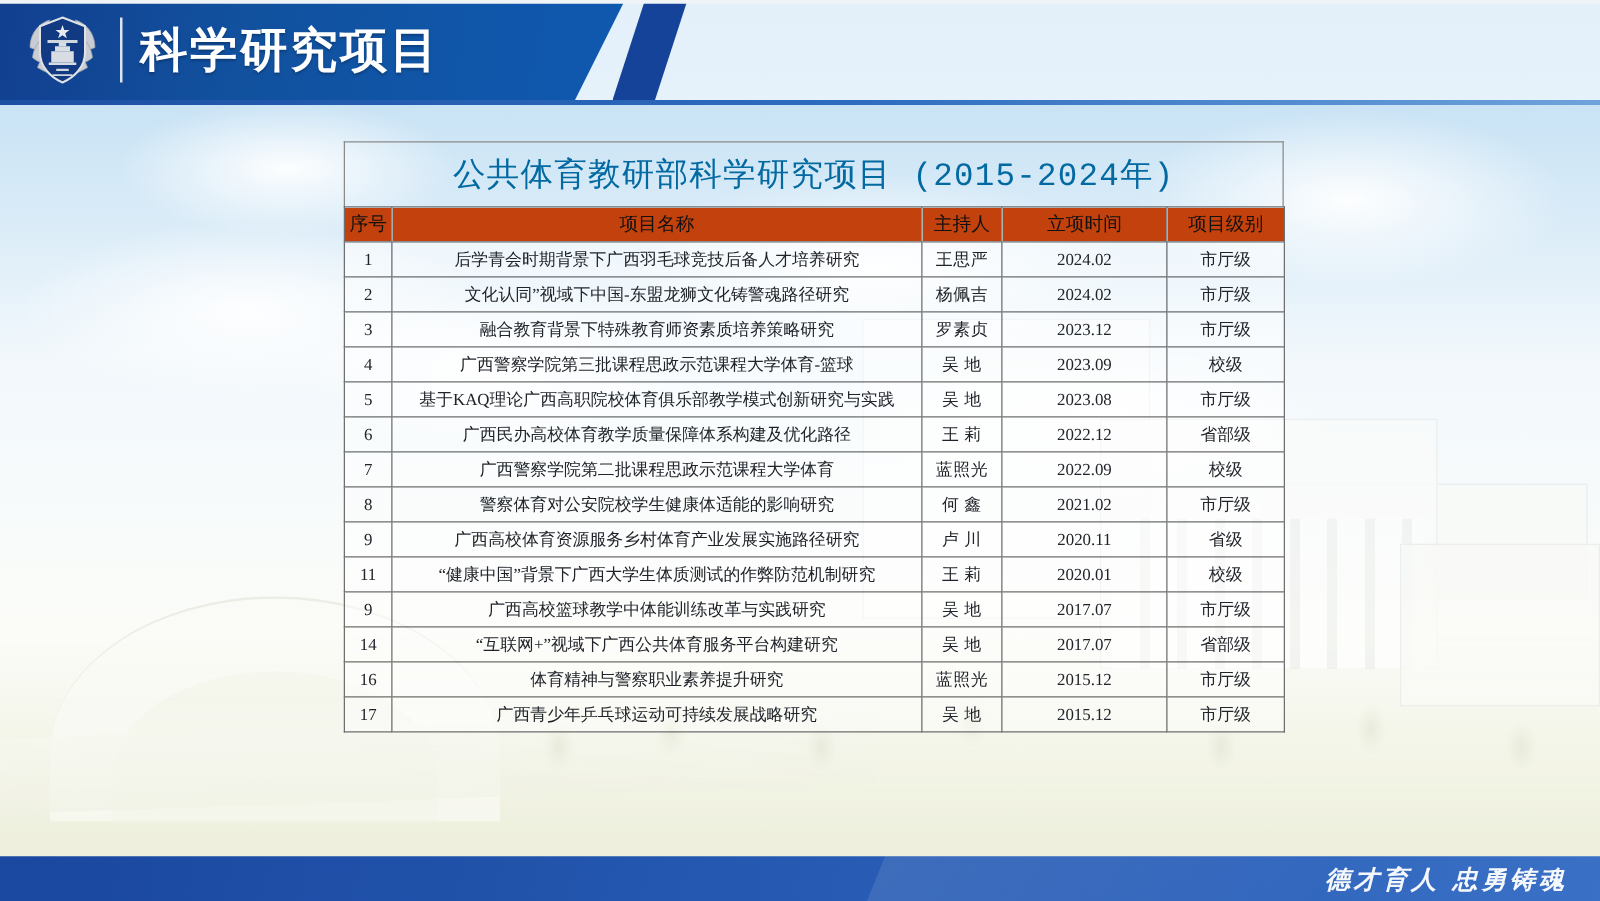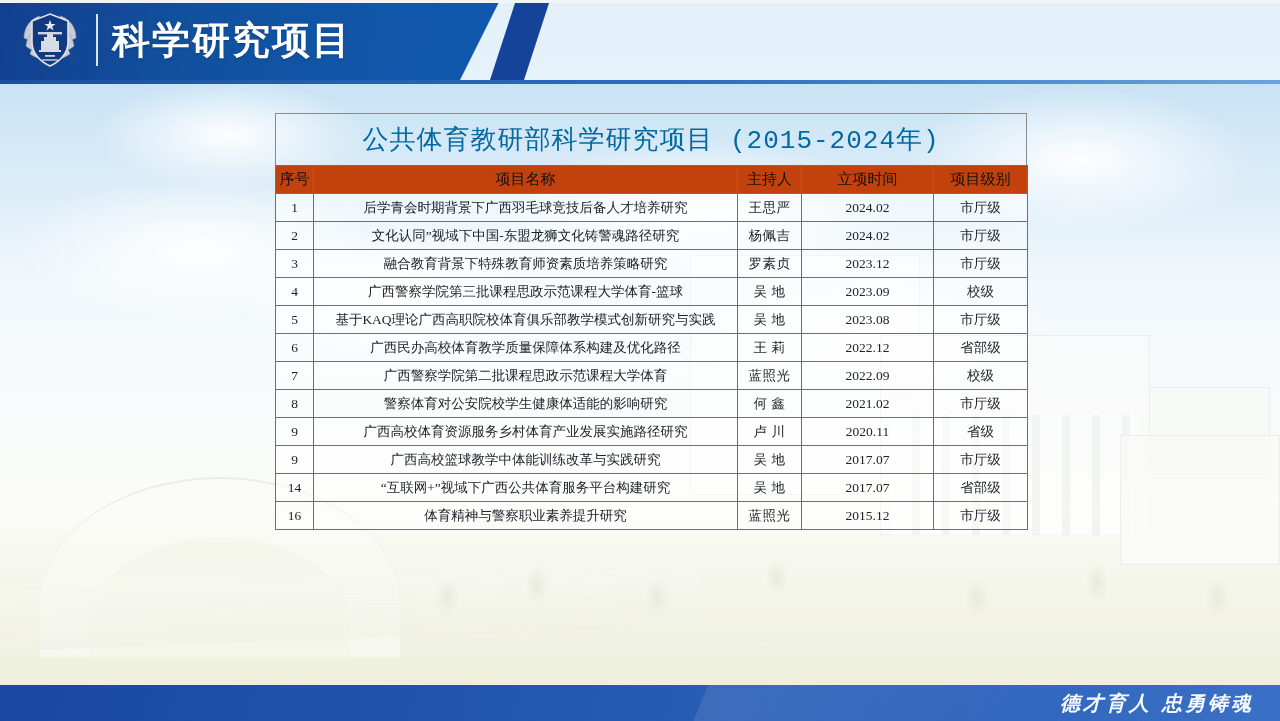--- a/index.html
+++ b/index.html
@@ -342,39 +342,53 @@
           <td class="c-level">市厅级</td>
         </tr>
         <tr>
           <td class="c-no">9</td>
           <td class="c-name">广西高校体育资源服务乡村体育产业发展实施路径研究</td>
           <td class="c-leader">卢 川</td>
           <td class="c-date">2020.11</td>
           <td class="c-level">省级</td>
         </tr>
         <tr>
+          <td class="c-no">11</td>
+          <td class="c-name">“健康中国”背景下广西大学生体质测试的作弊防范机制研究</td>
+          <td class="c-leader">王 莉</td>
+          <td class="c-date">2020.01</td>
+          <td class="c-level">校级</td>
+        </tr>
+        <tr>
           <td class="c-no">9</td>
           <td class="c-name">广西高校篮球教学中体能训练改革与实践研究</td>
           <td class="c-leader">吴 地</td>
           <td class="c-date">2017.07</td>
           <td class="c-level">市厅级</td>
         </tr>
         <tr>
           <td class="c-no">14</td>
           <td class="c-name">“互联网+”视域下广西公共体育服务平台构建研究</td>
           <td class="c-leader">吴 地</td>
           <td class="c-date">2017.07</td>
           <td class="c-level">省部级</td>
         </tr>
         <tr>
           <td class="c-no">16</td>
           <td class="c-name">体育精神与警察职业素养提升研究</td>
           <td class="c-leader">蓝照光</td>
           <td class="c-date">2015.12</td>
           <td class="c-level">市厅级</td>
         </tr>
+        <tr>
+          <td class="c-no">17</td>
+          <td class="c-name">广西青少年乒乓球运动可持续发展战略研究</td>
+          <td class="c-leader">吴 地</td>
+          <td class="c-date">2015.12</td>
+          <td class="c-level">市厅级</td>
+        </tr>
       </tbody>
   </table>
 </div>
 
 <div class="footer">
   <div class="footer-motto">德才育人  忠勇铸魂</div>
 </div>
 
 </body></html>

